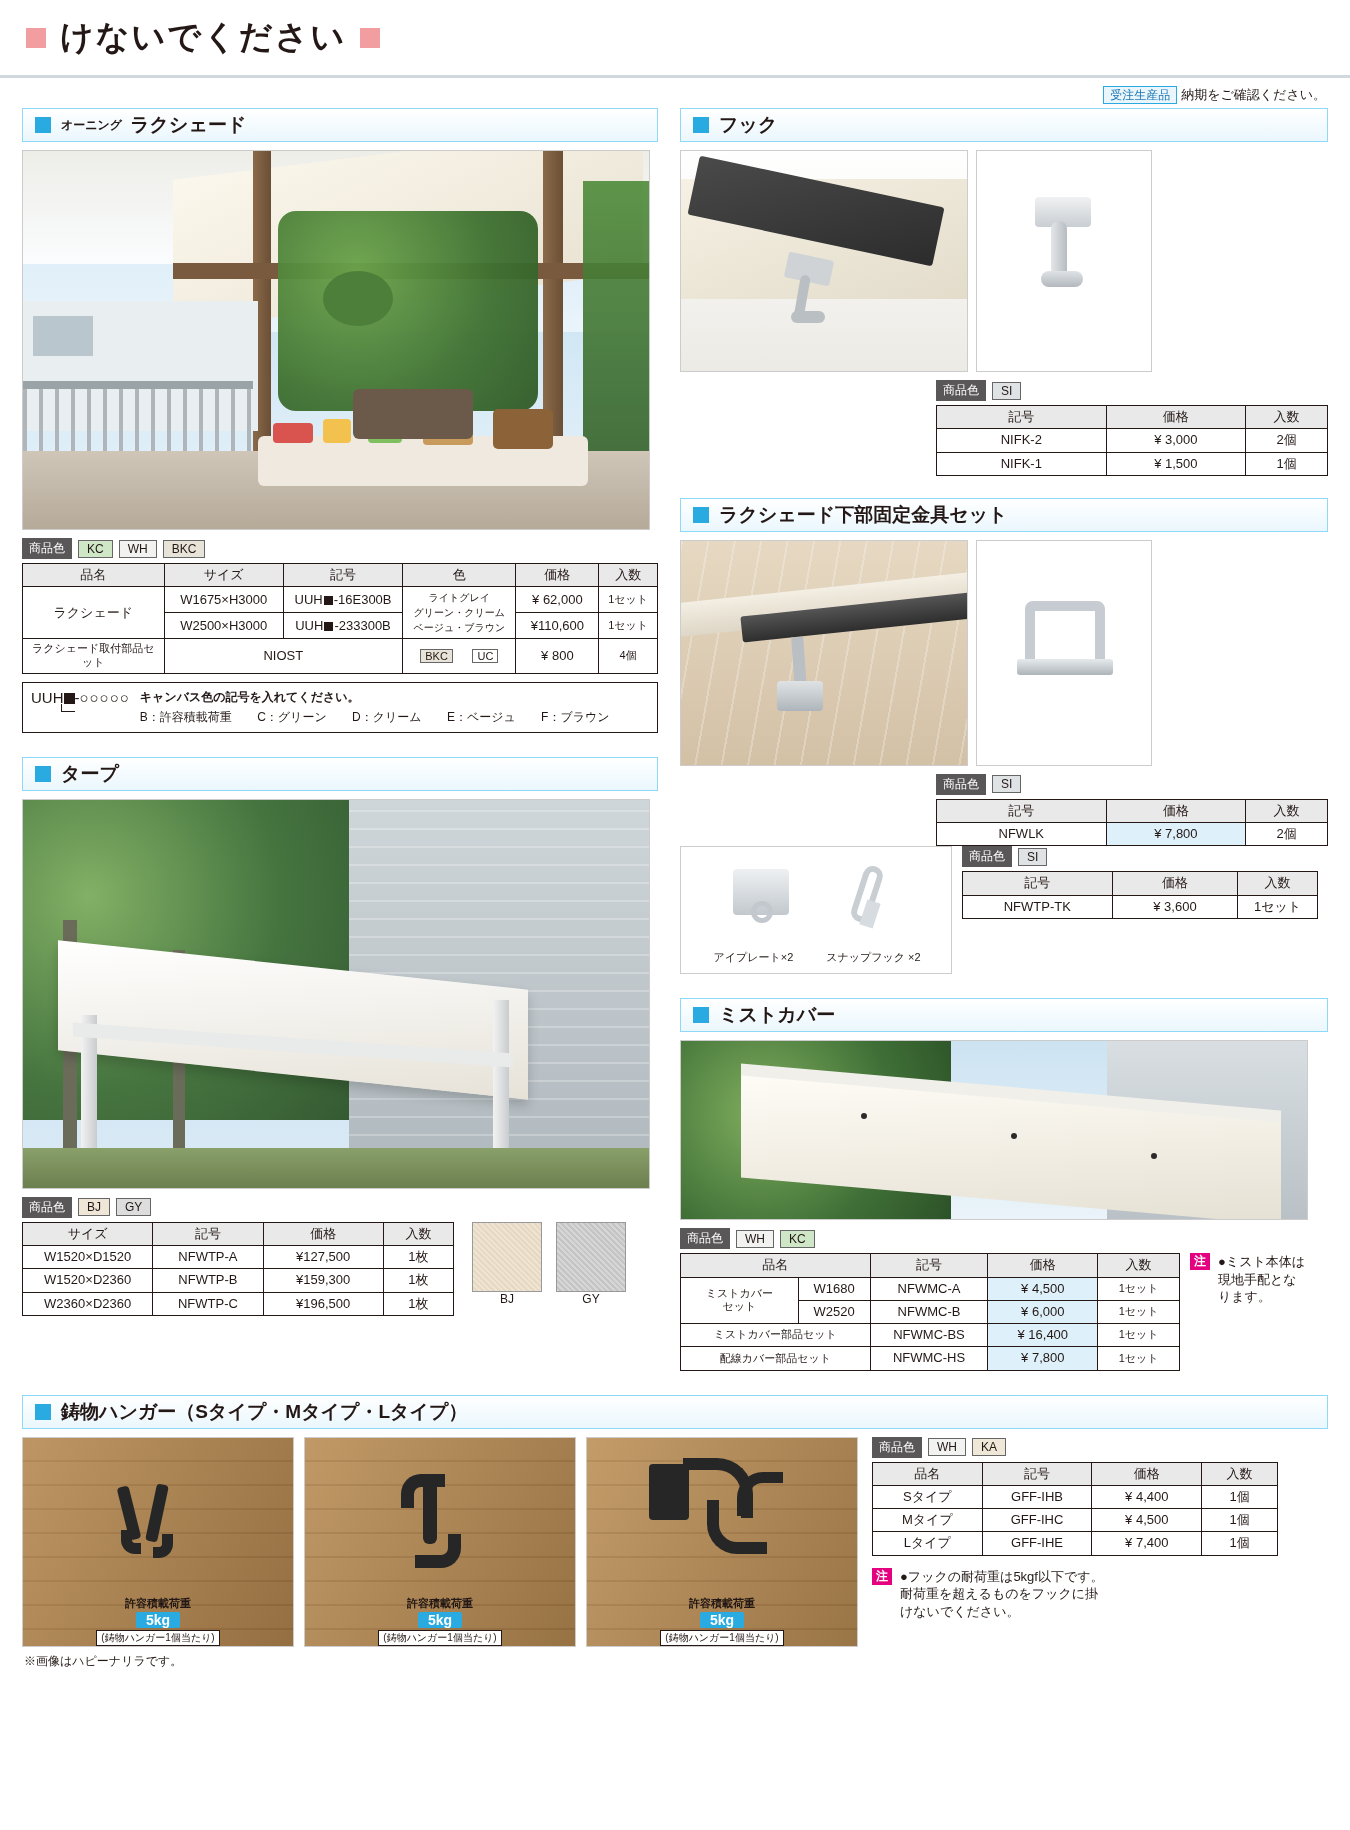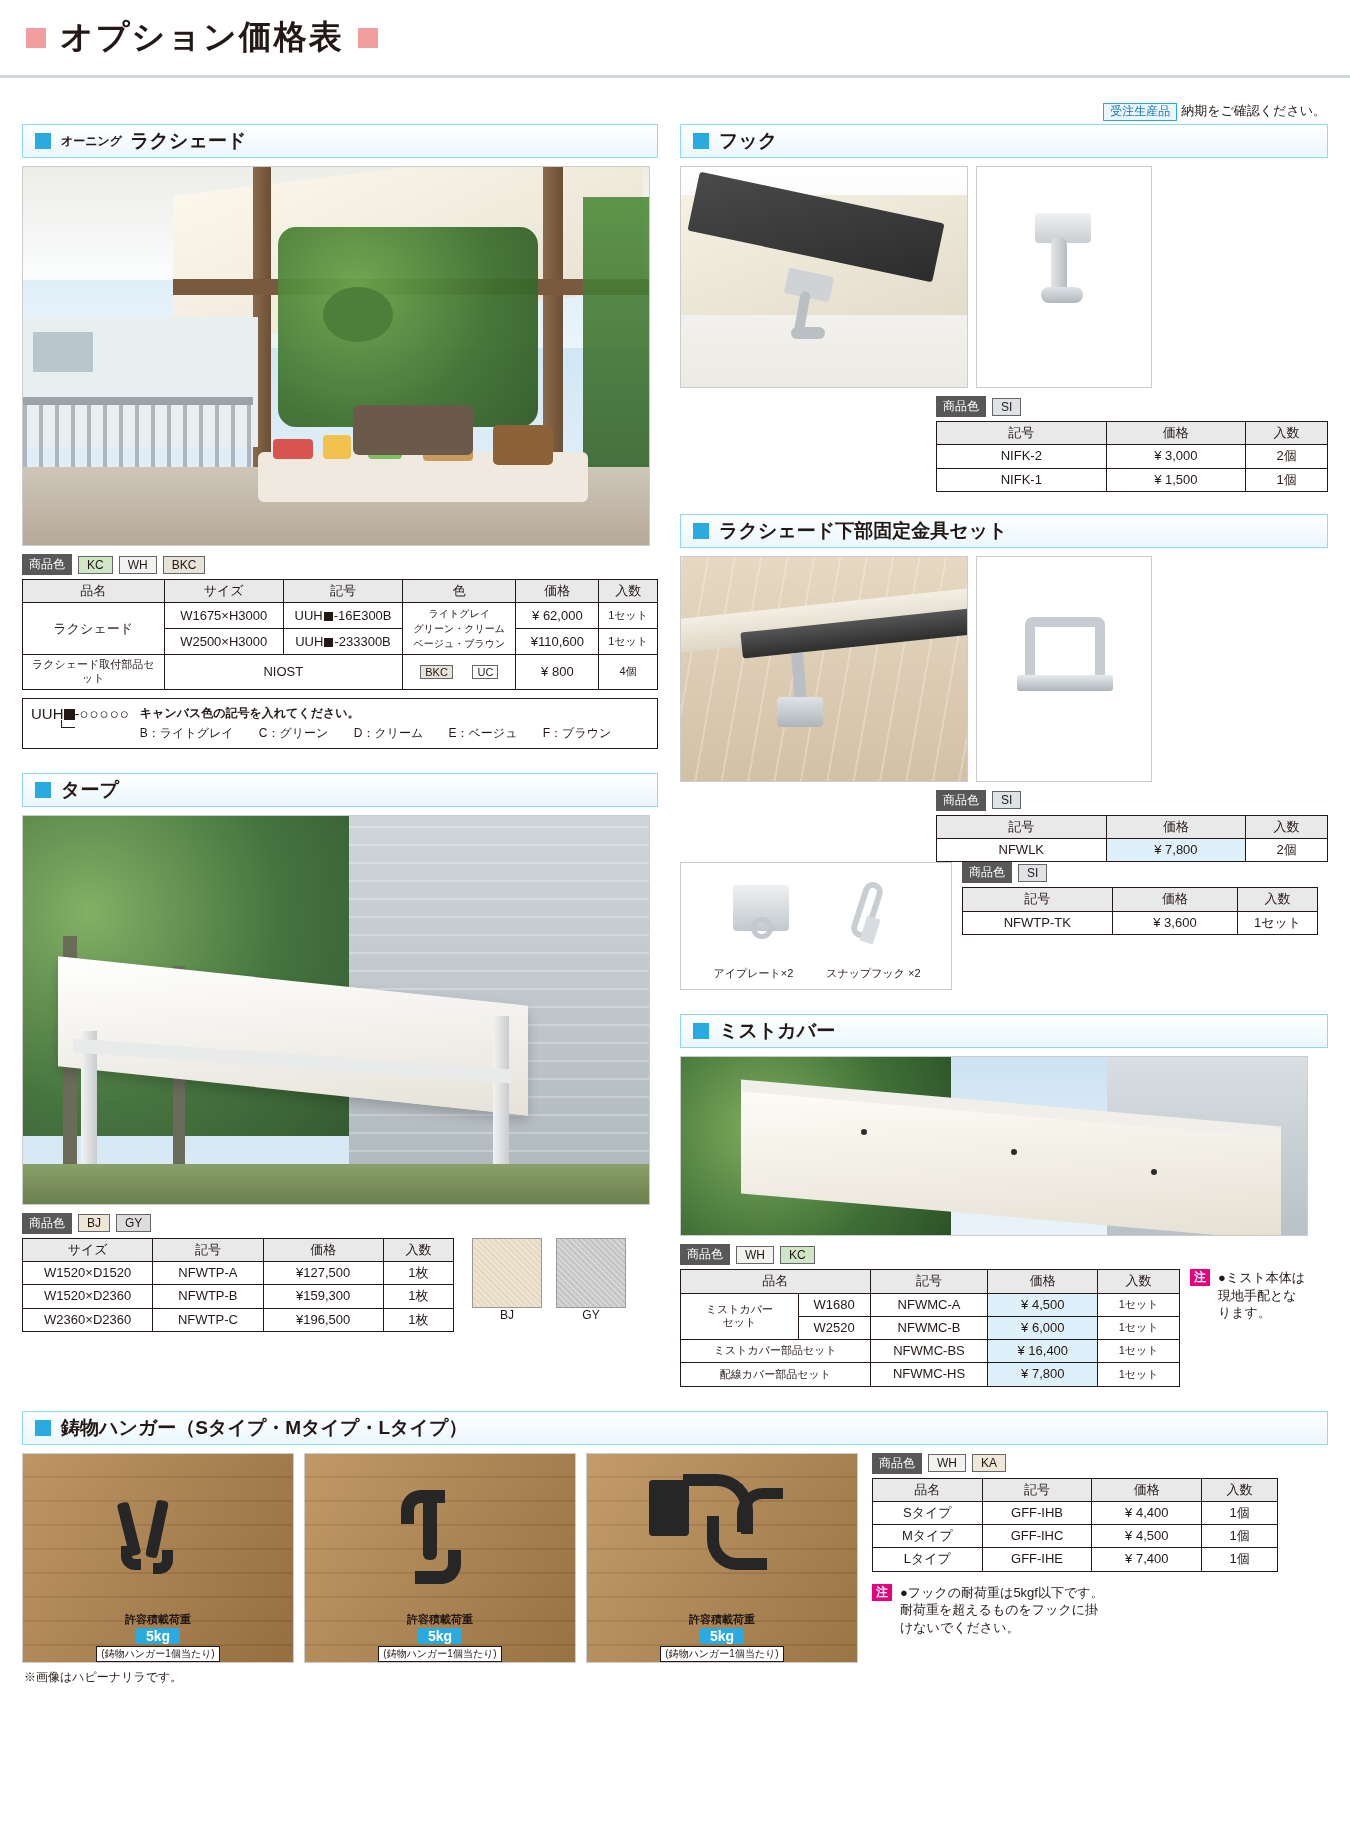--- a/index.html
+++ b/index.html
@@ -27,23 +27,22 @@
     font-size: 33px; font-weight: bold; letter-spacing: 2px;
     margin: 0 14px; color:#231815;
   }
   
   .cols { display:flex; padding: 0 22px; gap: 22px; }
   .col-left { width: 640px; }
   .col-right { width: 648px; }
 
   .note-top {
     text-align: right;
-    padding: 24px 24px 4px 0;
+    padding: 8px 24px 4px 0;
     font-size: 13px;
-    font-family: Liberation Mono, monospace;
   }
   .badge-order {
     border: 1px solid #29abe2;
     color: #1b77b5;
     padding: 1px 6px;
     font-size: 12px;
     background: #eaf6fc;
     margin-right: 4px;
   }
 
@@ -151,21 +150,21 @@
 
   
   .scene { position:absolute; inset:0; }
   .sky { position:absolute; inset:0; background:linear-gradient(#bcdcf0,#e8f3fa); }
 </style>
 </head>
 <body>
 
 <div class="page-head">
   <span class="sq-pink"></span>
-  <h1 class="page-title">オプション価格表</h1>
+  <h1 class="page-title">けないでください</h1>
   <span class="sq-pink"></span>
 </div>
 
 <div class="note-top">
   <span class="badge-order">受注生産品</span><span>納期をご確認ください。</span>
 </div>
 
 <div class="cols">
 
   <div class="col-left">
@@ -253,21 +252,21 @@
       </table>
 
     <div class="uuh-box">
       <div class="uuh-code">
         UUH<span class="blk"></span>-<span class="uuh-circ">○○○○○</span>
         <div style="border-left:1px solid #231815;border-bottom:1px solid #231815;width:14px;height:8px;margin-left:30px;margin-top:-2px;"></div>
       </div>
       <div class="uuh-right">
         <div class="l1">キャンバス色の記号を入れてください。</div>
         <div class="l2">
-          <span>B：ライトグレイ</span>
+          <span>B：許容積載荷重</span>
           <span>C：グリーン</span>
           <span>D：クリーム</span>
           <span>E：ベージュ</span>
           <span>F：ブラウン</span>
         </div>
       </div>
     </div>
 
     <div class="sec-head" style="margin-top:24px;">
       <span class="sq"></span>

